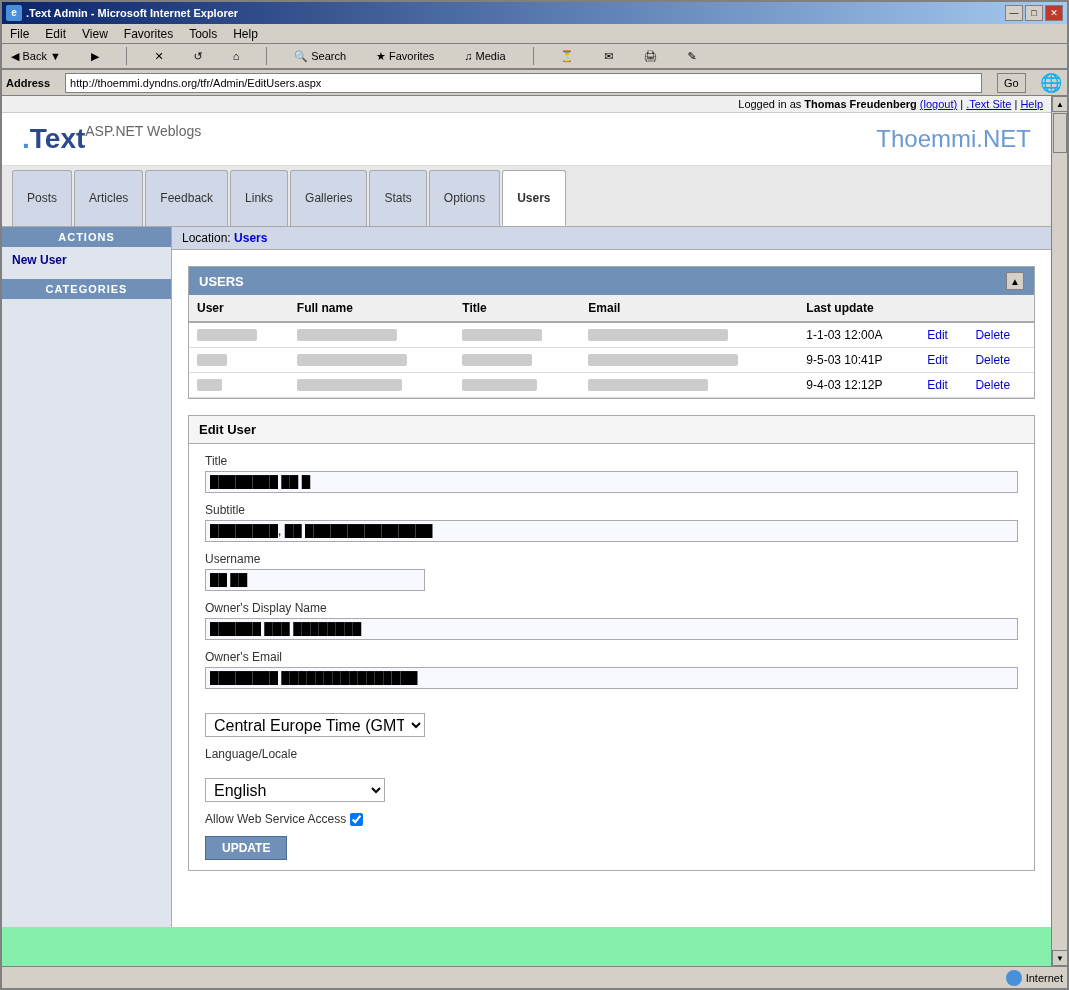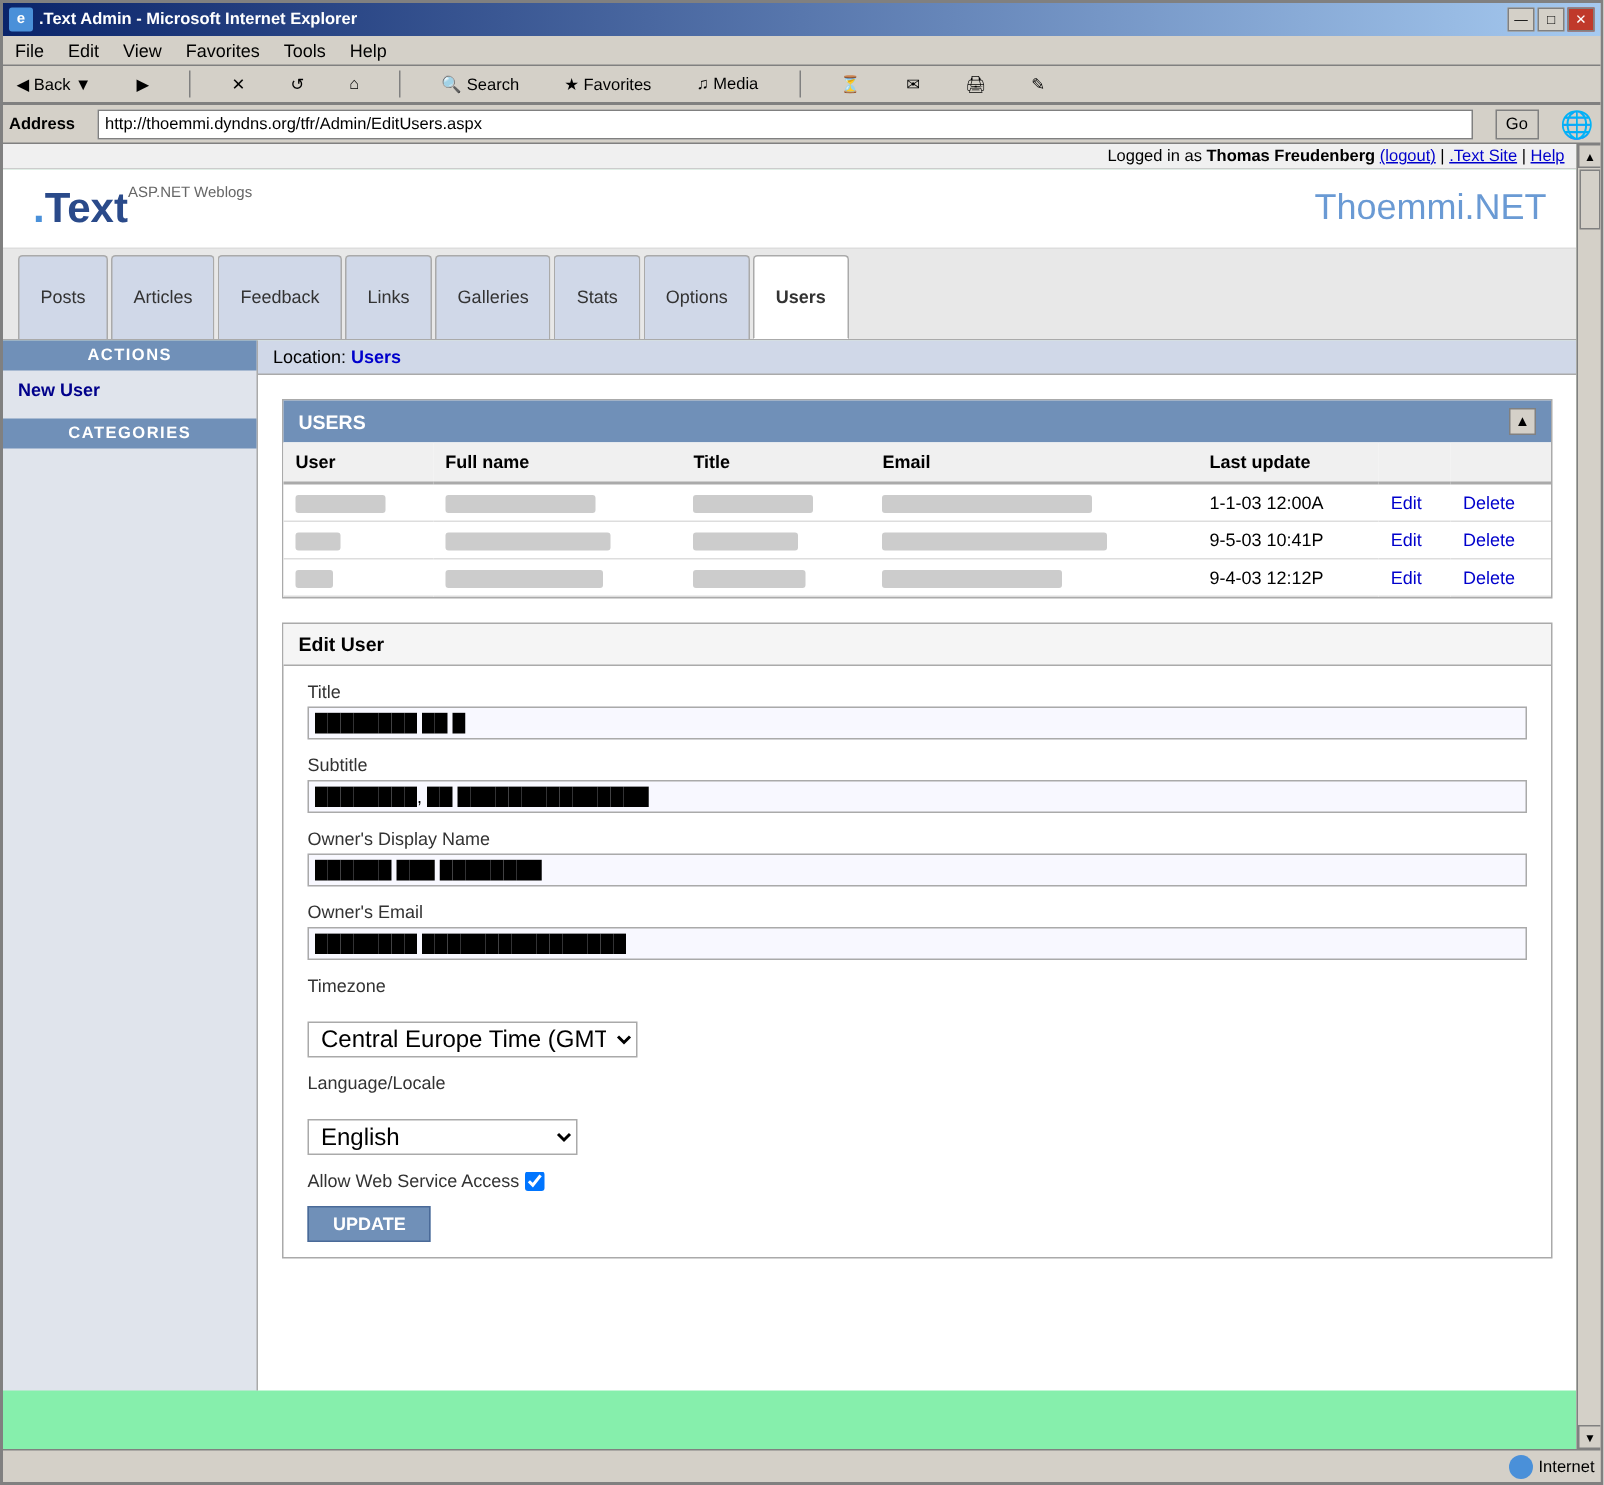--- a/index.html
+++ b/index.html
@@ -37,21 +37,21 @@
 
     
     .page-wrapper { background: #86efac; min-height: 100%; }
     .top-bar { background: #f0f0f0; padding: 2px 8px; font-size: 11px; text-align: right; border-bottom: 1px solid #ccc; }
     .top-bar a { color: #0000cc; text-decoration: underline; }
     .top-bar b { font-weight: bold; }
 
     .header { display: flex; align-items: center; justify-content: space-between; padding: 10px 20px; background: white; border-bottom: 1px solid #ddd; }
     .logo-area { display: flex; flex-direction: row; }
     .logo-dot { color: #4a90d9; }
-    .logo-subtitle { font-size: 10px; color: #666; }
+    .logo-subtitle { font-size: 14px; color: #666; }
     .site-name { font-size: 24px; color: #6a9ad4; font-weight: normal; }
 
     .nav-tabs { display: flex; background: #e8e8e8; border-bottom: 1px solid #aaa; padding: 4px 0 0 10px; }
     .nav-tab { padding: 20px 14px; font-size: 12px; border: 1px solid #aaa; border-bottom: none; background: #d0d8e8; color: #333; cursor: pointer; margin-right: 2px; border-radius: 3px 3px 0 0; }
     .nav-tab.active { background: white; font-weight: bold; border-bottom: 1px solid white; }
 
     .content-area { display: flex; min-height: 700px; }
     .sidebar { width: 170px; background: #e0e4ec; border-right: 1px solid #aaa; flex-shrink: 0; }
     .sidebar-section { background: #7090b8; color: white; font-size: 11px; font-weight: bold; padding: 4px 8px; letter-spacing: 1px; text-align: center; }
     .sidebar-link { display: block; padding: 6px 10px; color: #00008b; font-size: 12px; font-weight: bold; text-decoration: none; cursor: pointer; }
@@ -244,33 +244,37 @@
                 <div class="form-group">
                   <label class="form-label">Title</label>
                   <input class="form-input" type="text" value="████████ ██ █" style="">
                 </div>
 
                 <div class="form-group">
                   <label class="form-label">Subtitle</label>
                   <input class="form-input" type="text" value="████████, ██ ███████████████" style="">
                 </div>
 
+                <div class="form-group">
+                  <label class="form-label">Username</label>
+                  <input class="form-input" type="text" value="██ ██" style="width: 220px;">
+                </div>
 
                 <div class="form-group">
                   <label class="form-label">Owner's Display Name</label>
                   <input class="form-input" type="text" value="██████ ███ ████████" style="">
                 </div>
 
                 <div class="form-group">
                   <label class="form-label">Owner's Email</label>
                   <input class="form-input" type="text" value="████████ ████████████████" style="">
                 </div>
 
                 <div class="form-group">
-                  <label class="form-label">Timezone</label><br>
+                  <br>
                   <select class="form-select" style="width:220px;">
                     <option selected="">Central Europe Time (GMT +1)</option>
                     <option>UTC</option>
                     <option>Eastern Time (GMT -5)</option>
                     <option>Pacific Time (GMT -8)</option>
                   </select>
                 </div>
 
                 <div class="form-group">
                   <label class="form-label">Language/Locale</label><br>

